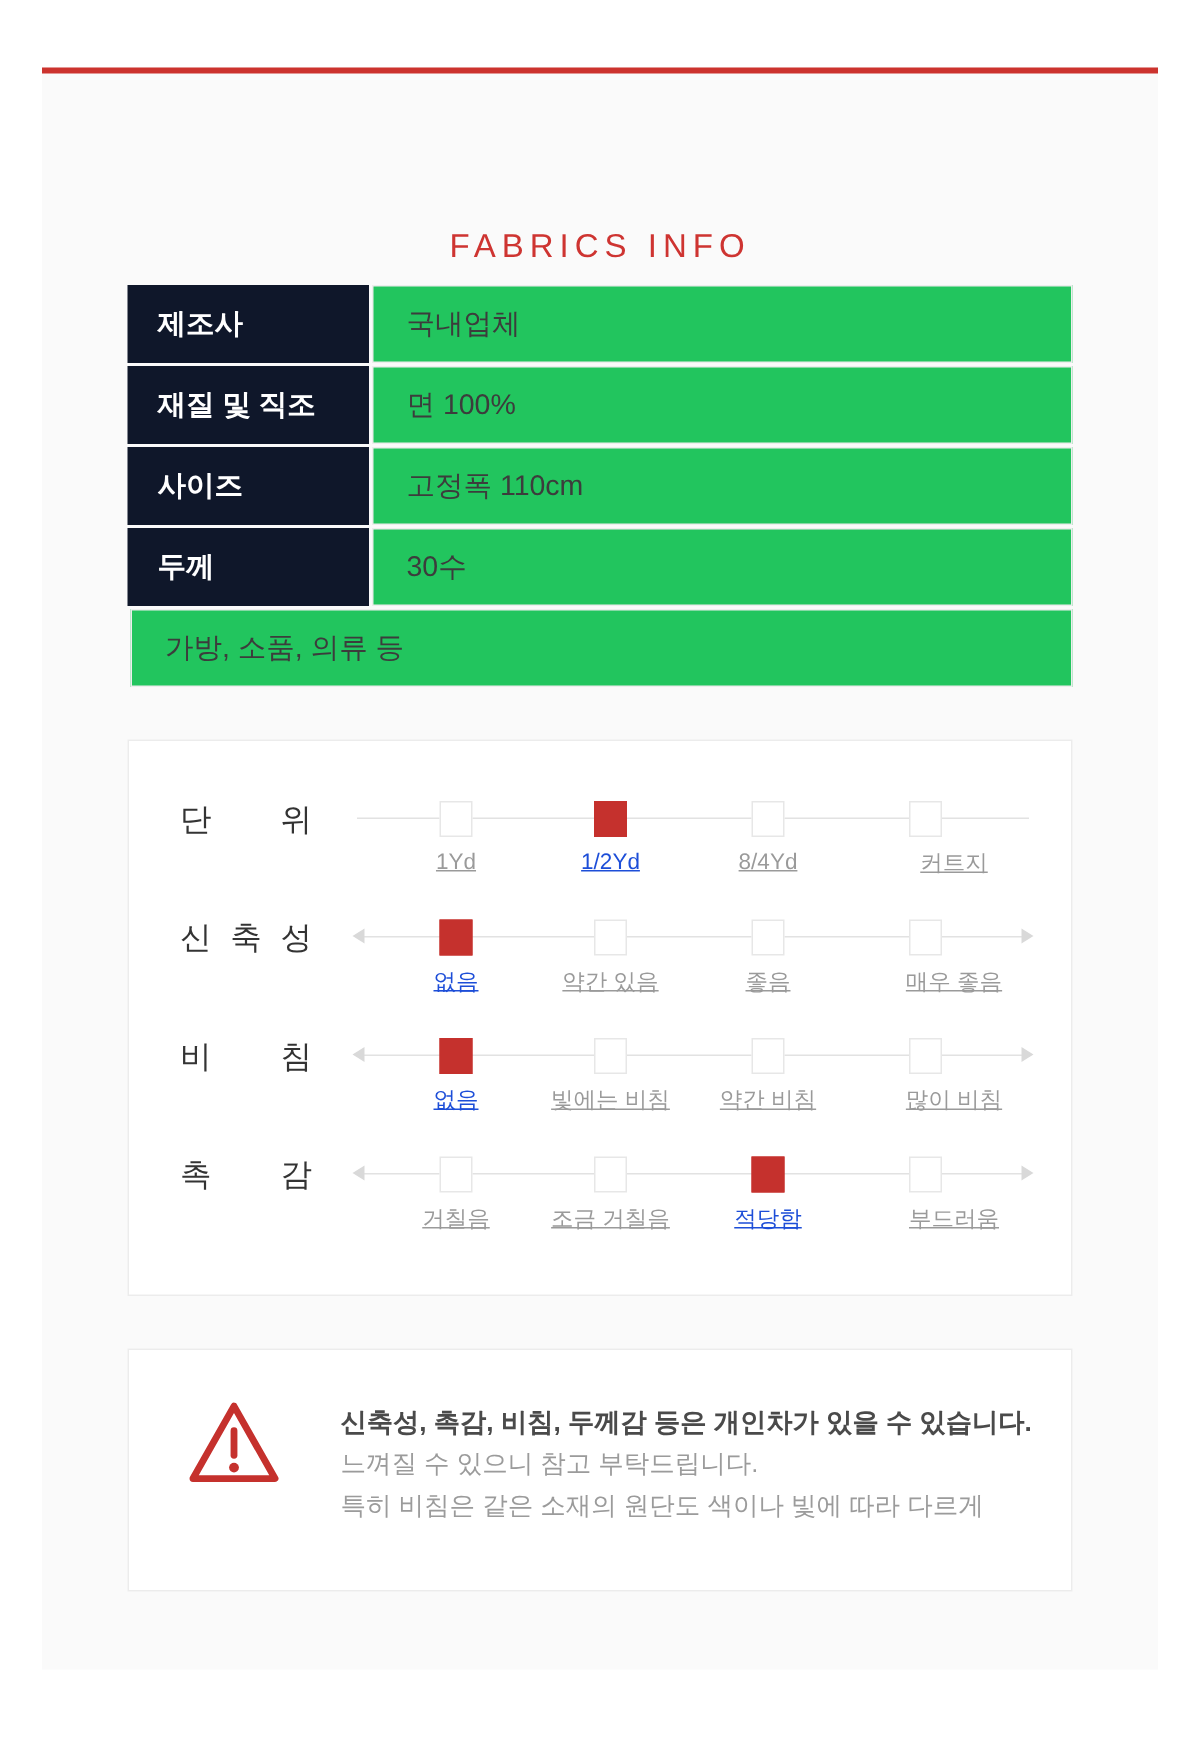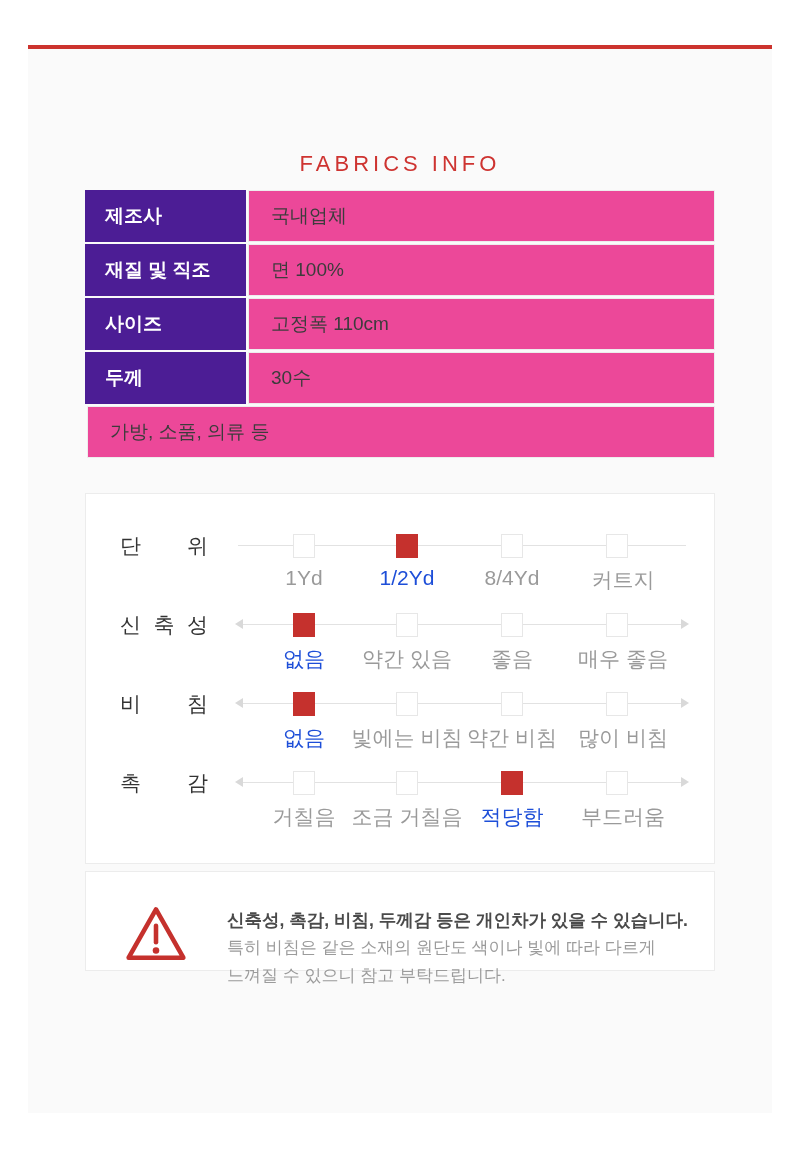--- a/index.html
+++ b/index.html
@@ -12,23 +12,23 @@
   .top-rule { position:absolute; left:0; top:0; width:100%; height:4px; background:#cc332e; }
 
   
   .title-wrap { position:absolute; left:0; top:106px; width:100%; text-align:center; }
   .title { display:inline-block; color:#ce3431; font-size:22px; font-weight:500; letter-spacing:4px;
            padding:0 2px 24px 2px; border-bottom:2px solid #ce3431; }
 
   
   .info-table { position:absolute; left:85px; top:190px; width:630px; }
   .info-row { display:flex; height:52px; margin-bottom:2px; }
-  .info-label { width:161px; background:#4c1d95; color:#ffffff; font-size:19px; font-weight:600;
+  .info-label { width:161px; background:#0f172a; color:#ffffff; font-size:19px; font-weight:600;
                 display:flex; align-items:center; padding-left:20px; }
-  .info-value { flex:1; margin-left:2px; background:#ec4899; border:1px solid #ededed; color:#3c3c3c;
+  .info-value { flex:1; margin-left:2px; background:#22c55e; border:1px solid #ededed; color:#3c3c3c;
                 font-size:19px; display:flex; align-items:center; padding-left:22px; }
 
   
   .scales-box { position:absolute; left:85px; top:493px; width:630px; height:371px;
                 background:#ffffff; border:1px solid #ececec; }
   .scale-row { position:absolute; left:0; width:100%; height:72px; }
   .scale-row.r1 { top:25px; } .scale-row.r2 { top:104px; }
   .scale-row.r3 { top:183px; } .scale-row.r4 { top:262px; }
   .scale-label { position:absolute; left:34px; top:13px; width:88px; height:28px;
                  display:flex; justify-content:space-between; align-items:center;
@@ -37,27 +37,27 @@
   .track::before, .track::after { content:""; position:absolute; top:-5px; width:0; height:0;
                  border-top:5px solid transparent; border-bottom:5px solid transparent; display:none; }
   .track::before { left:-3px; border-right:8px solid #d9d9d9; }
   .track::after  { right:-3px; border-left:8px solid #d9d9d9; }
   .track.on::before, .track.on::after { display:block; }
   .cb { position:absolute; top:15px; width:22px; height:24px; background:#ffffff;
         border:1px solid #e7e7e7; }
   .cb.on { background:#c5312d; border-color:#c5312d; }
   .cb.c1 { left:207px; } .cb.c2 { left:310px; } .cb.c3 { left:415px; } .cb.c4 { left:520px; }
   .optlabel { position:absolute; top:47px; transform:translateX(-50%); white-space:nowrap;
-              color:#9a9a9a; font-size:21px; }
+              color:#9a9a9a; font-size:15px;text-decoration:underline; }
   .optlabel.on { color:#1d4ed8; }
   .optlabel.l1 { left:218px; } .optlabel.l2 { left:321px; }
-  .optlabel.l3 { left:426px; } .optlabel.l4 { left:537px; }
+  .optlabel.l3 { left:426px; } .optlabel.l4 { left:550px; }
 
   
-  .notice-box { position:absolute; left:85px; top:871px; width:630px; height:100px;
+  .notice-box { position:absolute; left:85px; top:899px; width:630px; height:162px;
                 background:#ffffff; border:1px solid #ececec; }
   .warn-icon { position:absolute; left:37px; top:31px; }
   .notice-text { position:absolute; left:141px; top:34px; }
   .notice-line { font-size:17px; line-height:28px; color:#9b9b9b; }
   .notice-line:first-child { color:#4a4a4a; font-weight:600; font-size:17.5px; }
 </style>
 </head>
 <body>
 
 <div class="page">
@@ -162,17 +162,17 @@
   <div class="notice-box">
     <span class="warn-icon">
       <svg width="66" height="62" viewBox="0 0 72 68">
         <path d="M36 7 L66 60 L6 60 Z" fill="none" stroke="#c5312d" stroke-width="5" stroke-linejoin="round"></path>
         <line x1="36" y1="25" x2="36" y2="43" stroke="#c5312d" stroke-width="5" stroke-linecap="round"></line>
         <circle cx="36" cy="52" r="3.6" fill="#c5312d"></circle>
       </svg>
     </span>
     <div class="notice-text">
       <div class="notice-line">신축성, 촉감, 비침, 두께감 등은 개인차가 있을 수 있습니다.</div>
+      <div class="notice-line">느껴질 수 있으니 참고 부탁드립니다.</div>
       <div class="notice-line">특히 비침은 같은 소재의 원단도 색이나 빛에 따라 다르게</div>
-      <div class="notice-line">느껴질 수 있으니 참고 부탁드립니다.</div>
     </div>
   </div>
 </div>
 
 </body></html>

